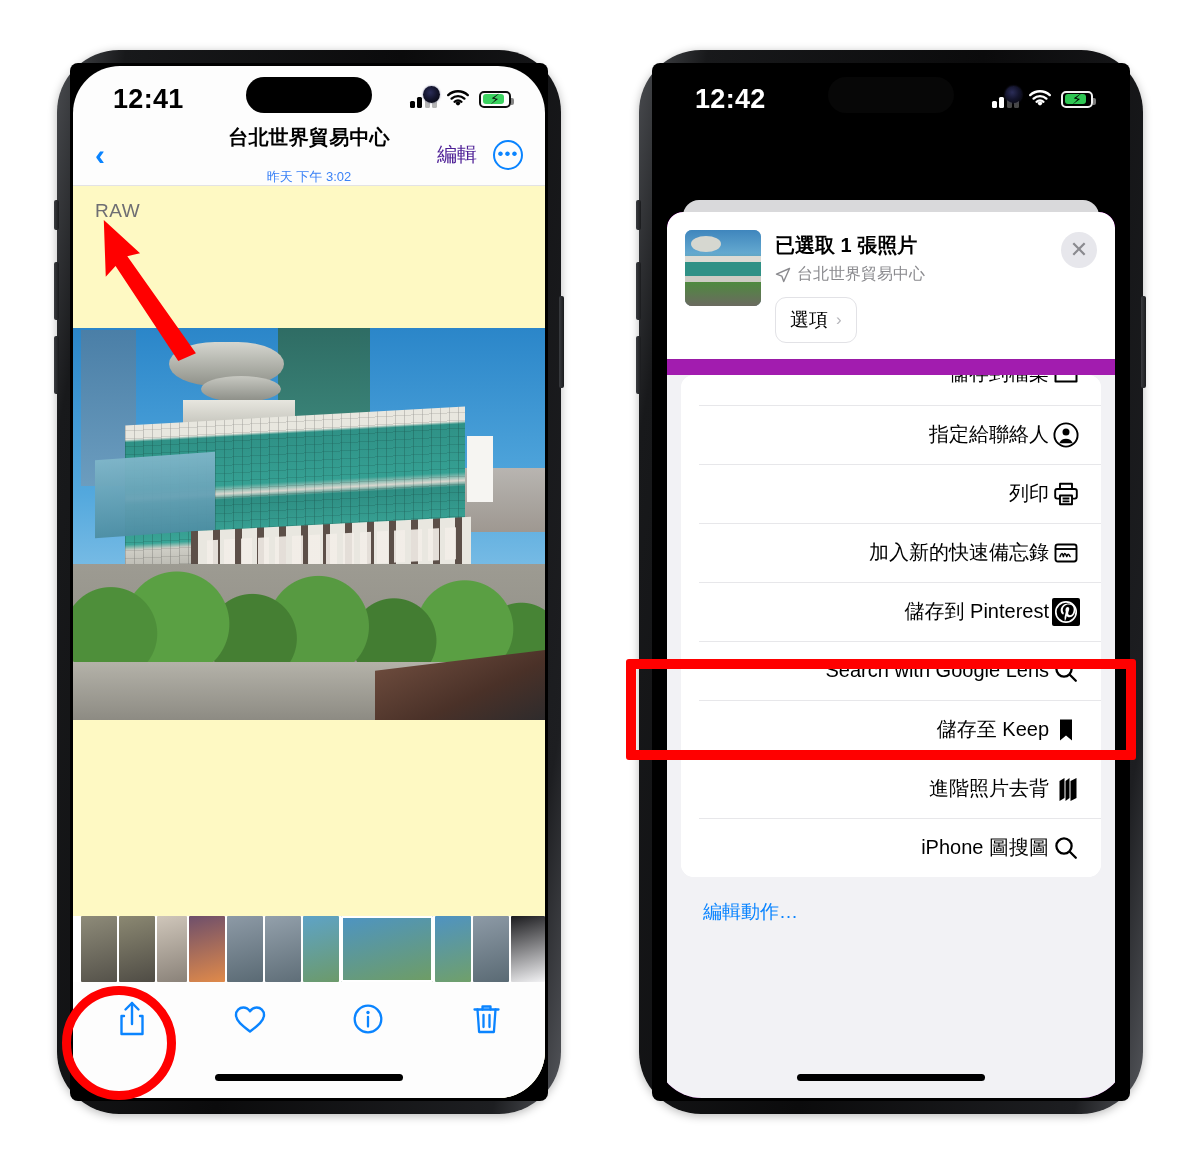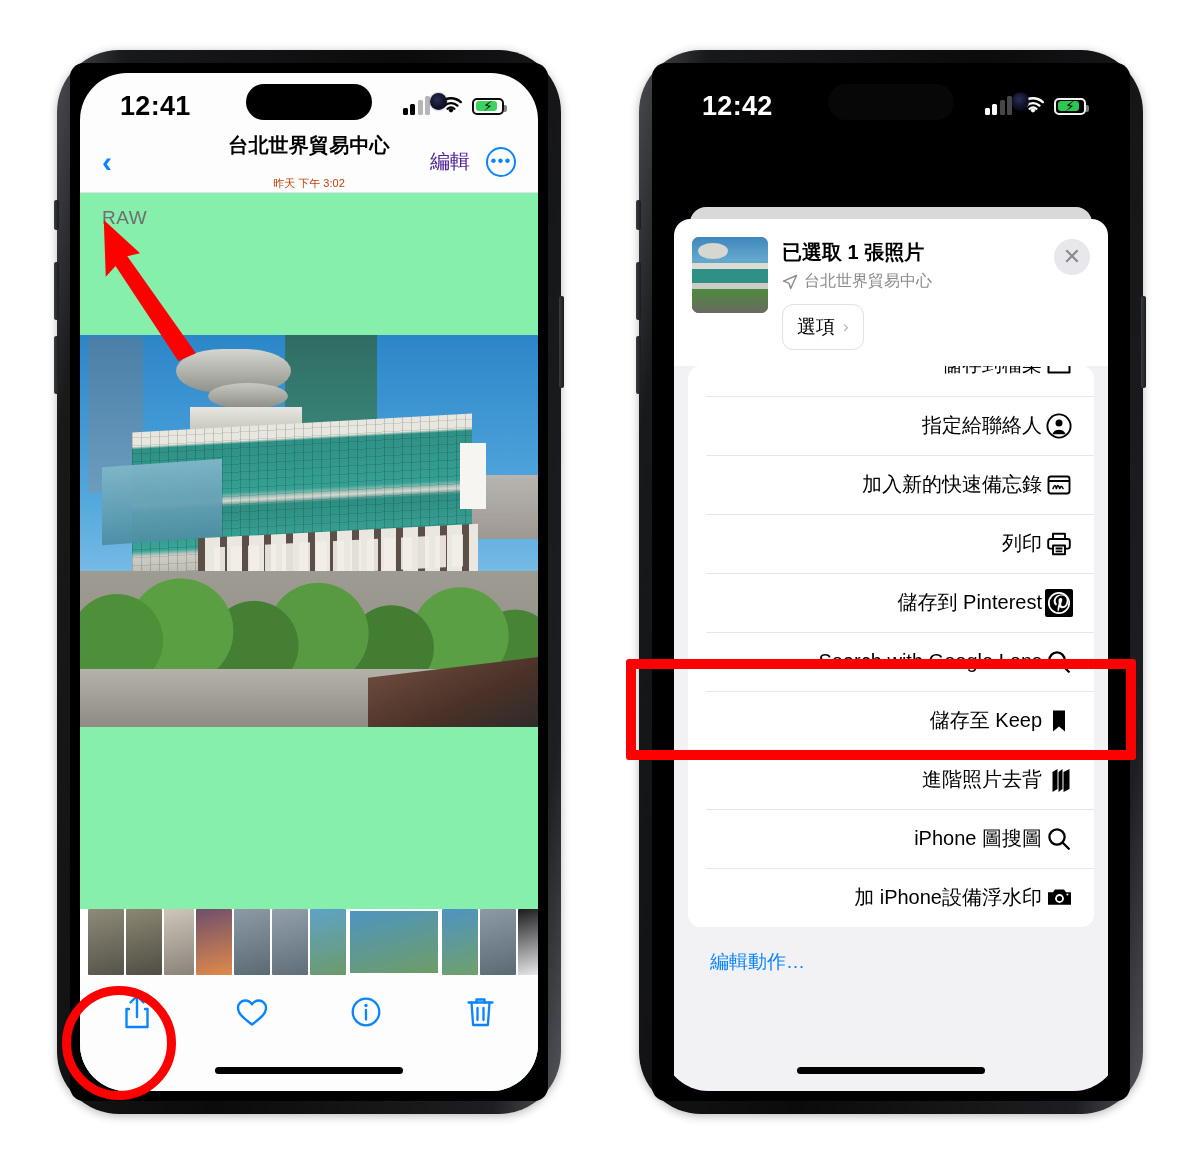--- a/index.html
+++ b/index.html
@@ -15,24 +15,24 @@
   .phone {
     position: absolute;
     border-radius: 62px;
     background: linear-gradient(100deg,#4b4d51 0%,#18191b 10%,#0b0b0c 50%,#1d1e21 90%,#55575c 100%);
     padding: 13px;
     box-shadow: 0 2px 10px rgba(0,0,0,.28);
   }
   .phone-inner {
     position: relative;
     width: 100%; height: 100%;
-    border-radius: 14px;
+    border-radius: 8px;
     background: #000;
     overflow: hidden;
-    padding: 10px;
+    padding: 3px;
   }
   .screen {
     position: relative;
     width: 100%; height: 100%;
     border-radius: 47px;
     overflow: hidden;
   }
   #phone-left  { left: 57px;  top: 50px;  width: 504px; height: 1064px; }
   #phone-right { left: 639px; top: 50px;  width: 504px; height: 1064px; }
 
@@ -85,28 +85,28 @@
 
   
   .photos-screen { position:absolute; inset:0; background:#fdfdfd; display:flex; flex-direction:column; }
   .nav {
     position: relative; height: 62px; display:flex; align-items:center;
     padding: 0 22px; border-bottom: 1px solid #e3e3e5; background:#fdfdfd;
   }
   .nav-back { color:#0a84ff; font-size: 30px; font-weight: 600; line-height:1; width:40px; }
   .nav-center { position:absolute; left:0; right:0; text-align:center; pointer-events:none; }
   .nav-title { font-size: 20px; font-weight: 600; color:#000; letter-spacing: .2px; }
-  .nav-sub { font-size: 11px; color:#c2410c; margin-top: 17px; }
+  .nav-sub { font-size: 13px; color:#3b82f6; margin-top: 17px; }
   .nav-right { margin-left:auto; display:flex; align-items:center; gap: 16px; z-index:2; }
   .nav-edit { color:#4c1d95; font-size: 20px; font-weight: 500; }
   .nav-more { width: 30px; height: 30px; border-radius:50%; border: 2px solid #0a84ff;
               display:flex; align-items:center; justify-content:center; }
   .nav-more span { color:#0a84ff; font-size: 17px; line-height: 0; letter-spacing:1px; margin-top:-1px;}
 
-  .photo-area { position: relative; flex: 1; background:#86efac;text-decoration:underline; }
+  .photo-area { position: relative; flex: 1; background:#fef9c3;text-decoration:underline; }
   .raw-badge { position:absolute; left: 22px; top: 14px; font-size: 19px; color:#6e6e73; letter-spacing:.5px; }
 
   .photo-hero {
     position:absolute; left:0; right:0; top: 142px; height: 392px; overflow:hidden;
     background:#9fd0ef;
   }
   .photo-hero .sky { position:absolute; inset:0;
     background: linear-gradient(180deg,#2b86c9 0%, #53a8dd 42%, #8cc6e9 72%, #b6d9ec 100%); }
   .tower { position:absolute; left: 205px; top: -6px; width: 92px; height: 132px;
     background: linear-gradient(180deg,#2e6b63,#3d8a7d); }
@@ -176,21 +176,21 @@
 
   
   .share-screen { position:absolute; inset:0; background:#000; }
   .sheet-backcard {
     position:absolute; left: 28px; right: 28px; top: 134px; height: 60px;
     background:#d9d9db; border-radius: 16px 16px 0 0;
   }
   .sheet {
     position:absolute; left: 12px; right: 12px; top: 146px; bottom: 0;
     background: #a21caf; border-radius: 16px 16px 0 0; overflow: hidden;
-    display: flex; flex-direction: column;
+    display: flex; flex-direction: column; gap: 16px;
   }
   .sheet-head {
     background:#fff; padding: 18px 18px 16px 18px;
     display:flex; gap: 14px; align-items: flex-start; position:relative;
     border-radius: 16px 16px 0 0;
     box-shadow: 0 1px 0 rgba(0,0,0,.05);
   }
   .sheet-thumb { width: 76px; height: 76px; border-radius: 7px; overflow:hidden; flex:0 0 auto; position:relative;
                  background: linear-gradient(180deg,#4b8fc0,#7fb6d4); }
   .sheet-head-txt { flex:1; min-width:0; padding-top: 2px; }
@@ -448,41 +448,41 @@
                     <div class="row-label">指定給聯絡人</div>
                     <div class="row-icon">
                       <svg width="26" height="26" viewBox="0 0 26 26">
                         <circle cx="13" cy="13" r="11.6" fill="none" stroke="#000" stroke-width="1.9"></circle>
                         <circle cx="13" cy="10" r="3.5" fill="#000"></circle>
                         <path d="M6.3 21.2a7.3 7.3 0 0113.4 0" fill="#000"></path>
                       </svg>
                     </div>
                   </div>
                   <div class="row">
-                    <div class="row-label">加入新的快速備忘錄</div>
-                    <div class="row-icon">
-                      <svg width="26" height="26" viewBox="0 0 26 26" fill="none" stroke="#000" stroke-width="1.9" stroke-linejoin="round">
-                        <rect x="2.5" y="4.5" width="21" height="17" rx="2.4"></rect>
-                        <path d="M2.5 9h21"></path>
-                        <path d="M7 16.5c1.6-4 2.4-4 3.4 0 1-4 1.8-4 3.4 0 1-3 1.8-3 3.2 0" stroke-width="1.6" stroke-linecap="round"></path>
-                      </svg>
-                    </div>
-                  </div>
-                  <div class="row">
                     <div class="row-label">列印</div>
                     <div class="row-icon">
                       <svg width="26" height="26" viewBox="0 0 26 26" fill="none" stroke="#000" stroke-width="1.9" stroke-linejoin="round">
                         <path d="M7 8V2.8h12V8"></path>
                         <rect x="2.2" y="8" width="21.6" height="9.6" rx="2"></rect>
                         <rect x="7" y="14.5" width="12" height="8.7" fill="#fff"></rect>
                         <path d="M9.6 17.5h6.8M9.6 20.4h6.8"></path>
                       </svg>
                     </div>
                   </div>
                   <div class="row">
+                    <div class="row-label">加入新的快速備忘錄</div>
+                    <div class="row-icon">
+                      <svg width="26" height="26" viewBox="0 0 26 26" fill="none" stroke="#000" stroke-width="1.9" stroke-linejoin="round">
+                        <rect x="2.5" y="4.5" width="21" height="17" rx="2.4"></rect>
+                        <path d="M2.5 9h21"></path>
+                        <path d="M7 16.5c1.6-4 2.4-4 3.4 0 1-4 1.8-4 3.4 0 1-3 1.8-3 3.2 0" stroke-width="1.6" stroke-linecap="round"></path>
+                      </svg>
+                    </div>
+                  </div>
+                  <div class="row">
                     <div class="row-label">儲存到 Pinterest</div>
                     <div class="row-icon">
                       <svg width="28" height="28" viewBox="0 0 28 28">
                         <rect width="28" height="28" rx="2" fill="#000"></rect>
                         <circle cx="14" cy="14" r="10.2" fill="none" stroke="#fff" stroke-width="1.7"></circle>
                         <path d="M12.6 20.8c-.2-1 .05-2.3.3-3.3l.9-3.7c-.25-.5-.3-1.2-.3-1.8 0-1.7 1-3 2.2-3 1.05 0 1.55.8 1.55 1.75 0 1.05-.68 2.65-1.03 4.13-.3 1.25.62 2.26 1.85 2.26 2.2 0 3.6-2.8 3.6-6.2 0-2.6-1.8-4.5-5-4.5-3.6 0-5.9 2.7-5.9 5.7 0 1.05.3 1.8.8 2.35.22.26.25.37.17.67l-.24 1c-.08.32-.34.43-.62.3-1.5-.62-2.2-2.27-2.2-4.12 0-3.07 2.6-6.75 7.74-6.75 4.14 0 6.86 3 6.86 6.22 0 4.25-2.37 7.44-5.86 7.44-1.17 0-2.27-.64-2.65-1.36l-.72 2.85c-.25.92-.75 1.85-1.2 2.54z" fill="#fff"></path>
                       </svg>
                     </div>
                   </div>
                   <div class="row">
@@ -511,31 +511,20 @@
                         <path d="M17.5 6l6-3v20l-6 3z" fill="#000"></path>
                       </svg>
                     </div>
                   </div>
                   <div class="row">
                     <div class="row-label">iPhone 圖搜圖</div>
                     <div class="row-icon">
                       <svg width="26" height="26" viewBox="0 0 26 26" fill="none" stroke="#000" stroke-width="2.3" stroke-linecap="round">
                         <circle cx="11" cy="11" r="7.6"></circle>
                         <path d="M16.8 16.8l6 6"></path>
-                      </svg>
-                    </div>
-                  </div>
-                  <div class="row">
-                    <div class="row-label">加 iPhone設備浮水印</div>
-                    <div class="row-icon">
-                      <svg width="27" height="27" viewBox="0 0 27 27">
-                        <path d="M2 8.2h5l2-2.7h9l2 2.7h5v12.6H2z" fill="#000"></path>
-                        <circle cx="13.5" cy="14.5" r="4.4" fill="#fff"></circle>
-                        <circle cx="13.5" cy="14.5" r="2.6" fill="#000"></circle>
-                        <circle cx="21.4" cy="10.6" r="1" fill="#fff"></circle>
                       </svg>
                     </div>
                   </div>
                 </div>
               <div class="edit-actions">編輯動作…</div>
             </div>
           </div>
 
           <div class="homebar"></div>
         </div>

